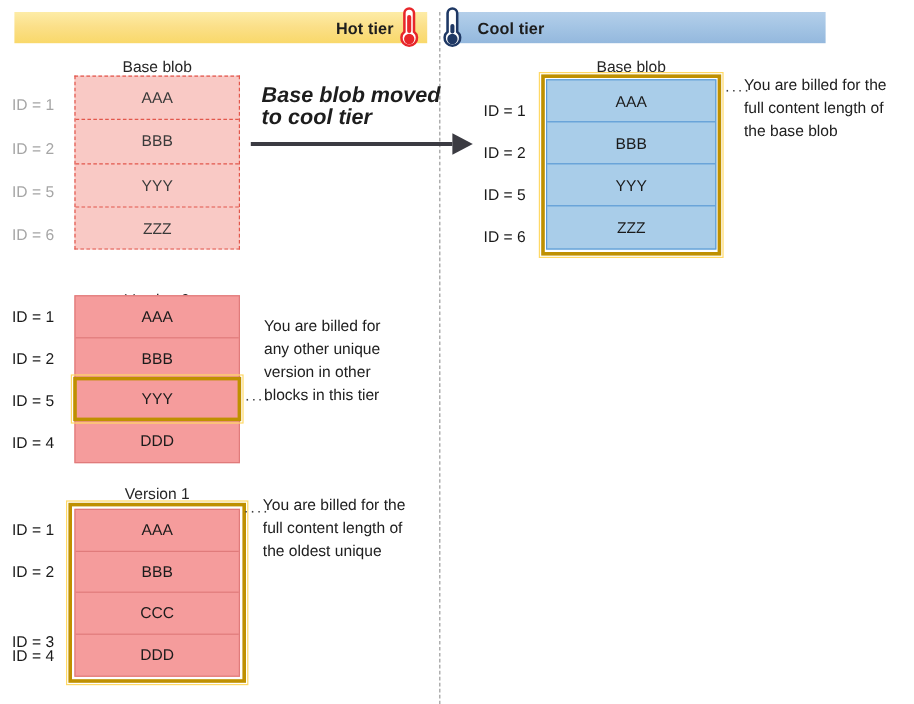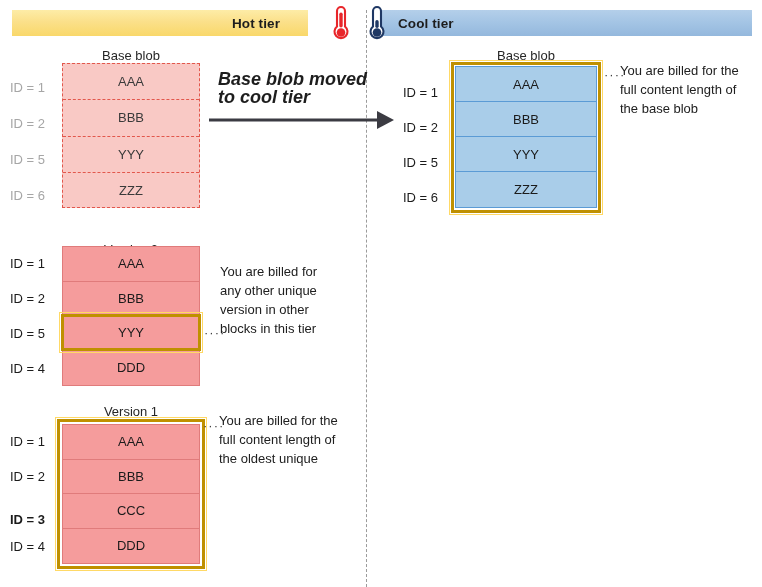--- a/index.html
+++ b/index.html
@@ -26,29 +26,29 @@
   .banner {
     position: absolute;
     height: 26px;
     display: flex;
     align-items: center;
     box-sizing: border-box;
   }
   .banner-hot {
     left: 12px;
     top: 10px;
-    width: 296px;
+    width: 344px;
     background: linear-gradient(to bottom, #fdeca7 0%, #fbe08a 45%, #f9d86a 100%);
     justify-content: flex-end;
     padding-right: 28px;
   }
   .banner-cool {
     left: 372px;
     top: 10px;
-    width: 380px;
+    width: 316px;
     background: linear-gradient(to bottom, #b4cfea 0%, #a3c4e4 50%, #94b8dd 100%);
     justify-content: flex-start;
     padding-left: 26px;
   }
   .banner-label {
     font-size: 13.5px;
     font-weight: bold;
     color: #1d1d1d;
     letter-spacing: 0.1px;
     white-space: nowrap;
@@ -279,21 +279,21 @@
     <div class="row">AAA</div>
     <div class="row">BBB</div>
     <div class="row">CCC</div>
     <div class="row">DDD</div>
   </div>
   <div class="gold-frame-outer" style="left:55px; top:417px; width:152px; height:154px;"></div>
   <div class="gold-frame" style="left:57px; top:419px; width:148px; height:150px;"></div>
 
   <div class="idlabel dark" style="left:10px; top:434px;">ID = 1</div>
   <div class="idlabel dark" style="left:10px; top:469px;">ID = 2</div>
-  <div class="idlabel dark" style="left:10px; top:512px;font-weight:bold;">ID = 3</div>
+  <div class="idlabel dark" style="left:10px; top:527px;">ID = 3</div>
   <div class="idlabel dark" style="left:10px; top:539px;">ID = 4</div>
 
   <div class="note-leader" style="left:203px; top:418px;">····</div>
   <div class="note" style="left:219px; top:411px; width:150px;">
     <div>You are billed for the</div>
     <div>full content length of</div>
     <div>the oldest unique</div>
   </div>
 
   <div class="caption" style="left:455px; top:48px; width:142px;">Base blob</div>

